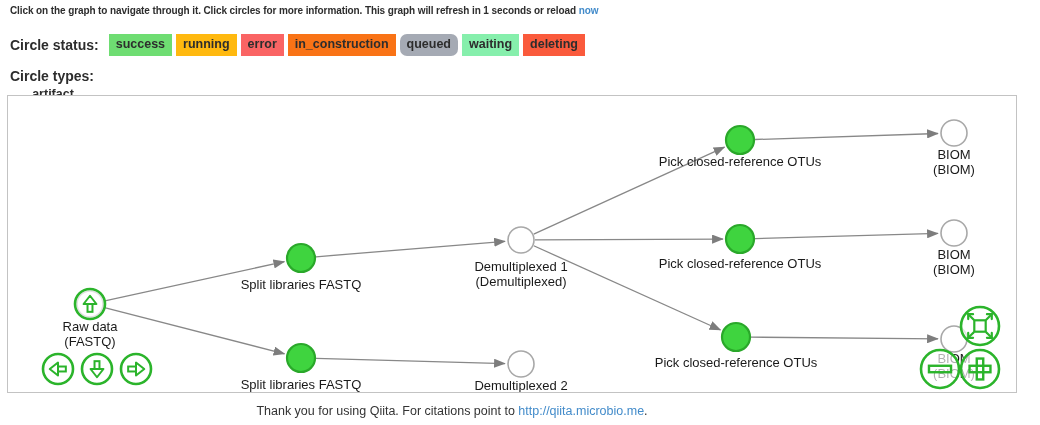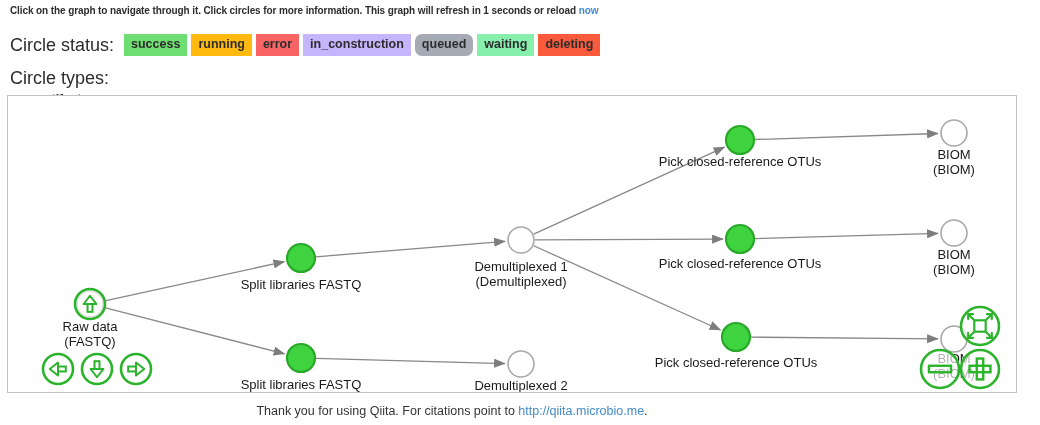--- a/index.html
+++ b/index.html
@@ -39,22 +39,22 @@
     position: absolute;
     left: 10px;
     display: flex;
     align-items: center;
     white-space: nowrap;
   }
   #status-legend-row { top: 34px; }
   #types-legend-row  { top: 68px; flex-direction: column; }
 
   .legend-label {
-    font-size: 18px;
-    font-weight: normal;
+    font-size: 14px;
+    font-weight: bold;
     color: #2d2d2d;
     margin-right: 10px;
   }
   .legend-chip {
     font-size: 12.5px;
     font-weight: bold;
     color: #2d2d2d;
     padding: 4px 7px 5px 7px;
     margin-right: 4px;
     line-height: 13px;
@@ -107,21 +107,21 @@
 
 <div id="header-line">
   <span>Click on the graph to navigate through it. Click circles for more information. This graph will refresh in 1 seconds or reload </span><a id="reload-now-link" href="#">now</a>
 </div>
 
 <div class="legend-row" id="status-legend-row">
   <span class="legend-label">Circle status:</span>
   <span class="legend-chip" style="background: rgb(110, 221, 114);">success</span>
   <span class="legend-chip" style="background: rgb(255, 185, 15);">running</span>
   <span class="legend-chip" style="background: rgb(250, 100, 100);">error</span>
-  <span class="legend-chip" style="background: #c4b5fd;">in_construction</span>
+  <span class="legend-chip" style="background: #f97316;">in_construction</span>
   <span class="legend-chip" style="background: rgb(165, 170, 180); border-radius: 7px;">queued</span>
   <span class="legend-chip" style="background: #86efac;">waiting</span>
   <span class="legend-chip" style="background: rgb(250, 90, 60);">deleting</span>
 </div>
 
 <div class="legend-row" id="types-legend-row">
   <span class="legend-label">Circle types:</span>
   <span class="legend-chip chip-plain" style="background: transparent;">artifact</span>
   <span class="legend-chip" style="background: rgb(200, 200, 200);">type</span>
 </div>

